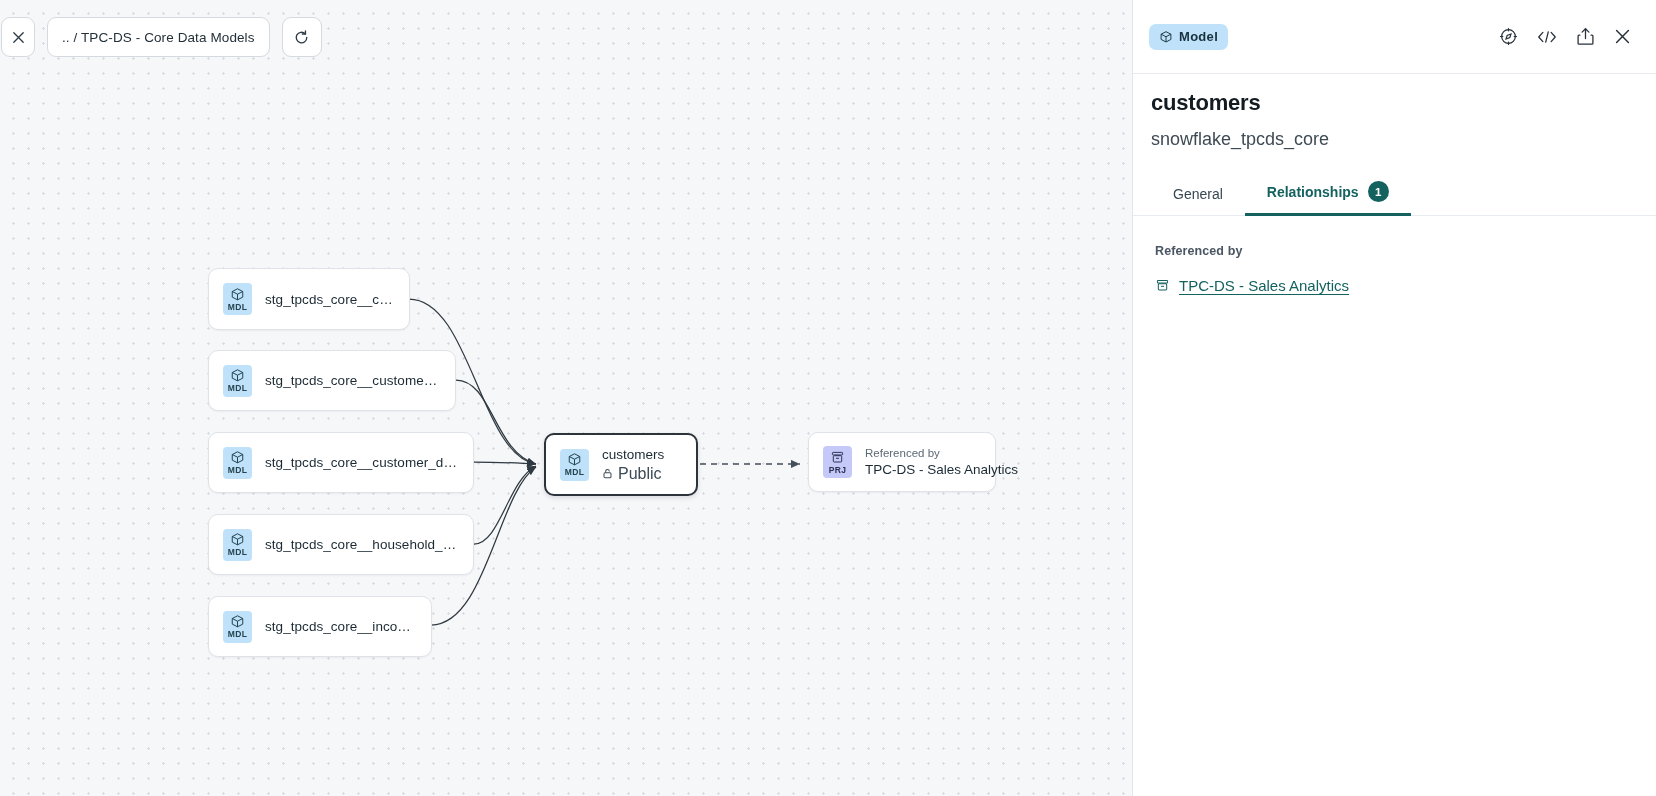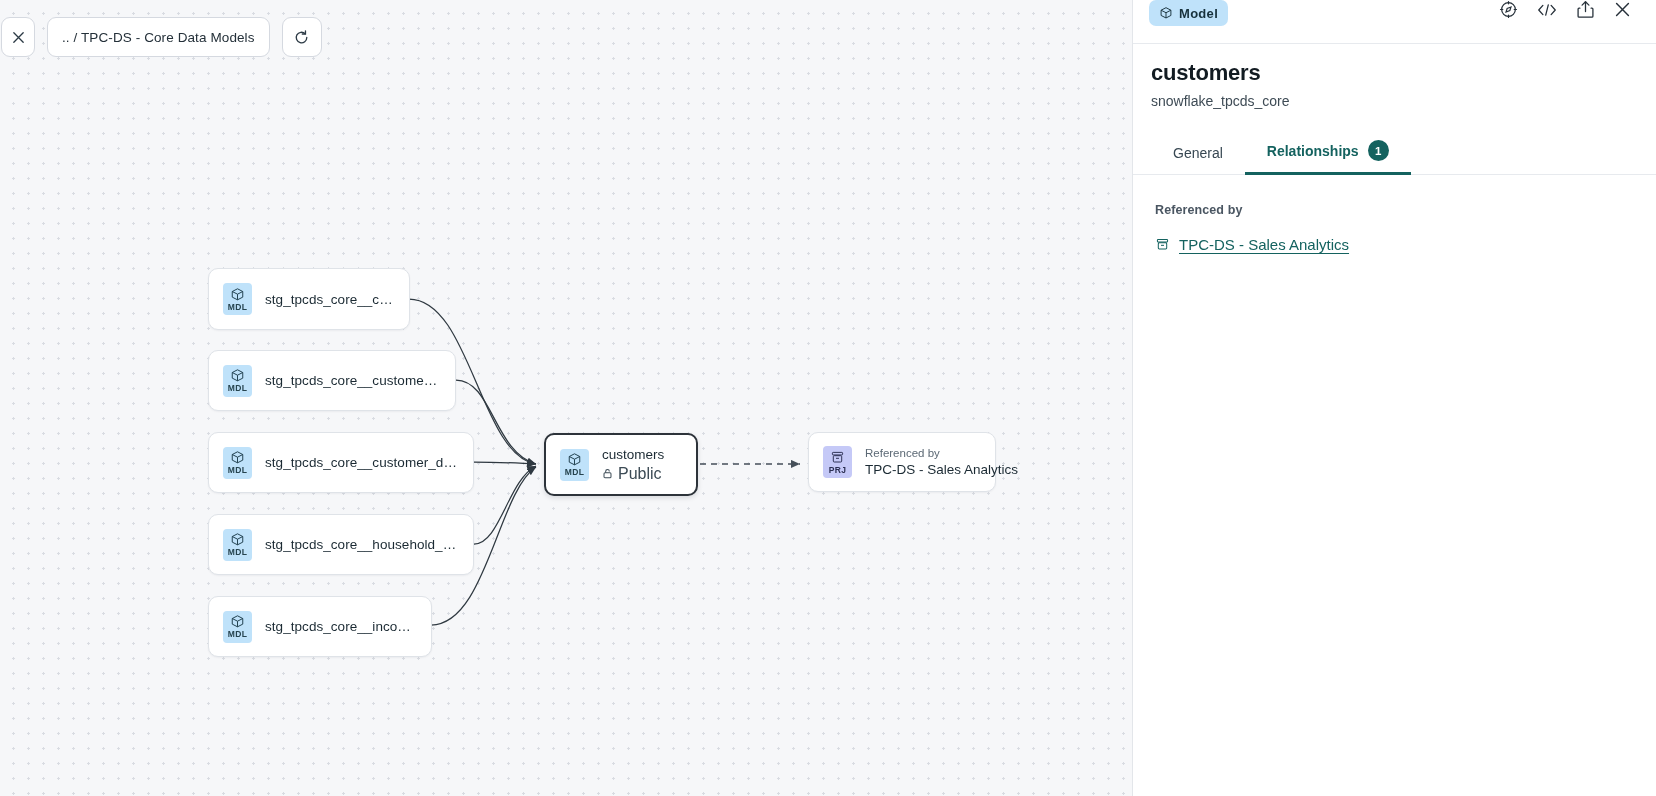--- a/index.html
+++ b/index.html
@@ -124,22 +124,22 @@
 
   
   #side-panel {
     width: 524px; height: 796px;
     background: #ffffff;
     border-left: 1px solid #e3e6ea;
     position: relative;
     display: flex; flex-direction: column;
   }
   #panel-top {
-    height: 44px;
-    display: flex; align-items: flex-start;
+    height: 74px;
+    display: flex; align-items: center;
     padding: 0 24px 0 16px;
     border-bottom: 1px solid #e7eaee;
   }
   #type-chip {
     background: #bfe2fa;
     color: #17313c;
     border-radius: 7px;
     height: 26px;
     display: flex; align-items: center; gap: 6px;
     padding: 0 10px;
@@ -152,22 +152,22 @@
     color: #27313a;
   }
   .pa-btn { cursor: pointer; display: flex; align-items: center; }
 
   #panel-head { padding: 16px 18px 0 18px; }
   #panel-title {
     font-size: 22px; font-weight: 700; color: #121b22;
     letter-spacing: -.2px;
   }
   #panel-subtitle {
-    margin-top: 7px;
-    font-size: 14px; color: #3e4b55;
+    margin-top: 13px;
+    font-size: 18px; color: #3e4b55;
   }
 
   #tabs {
     margin-top: 22px;
     display: flex; align-items: flex-end;
     padding-left: 18px;
     border-bottom: 1px solid #e7eaee;
     gap: 0;
   }
   .tab {

